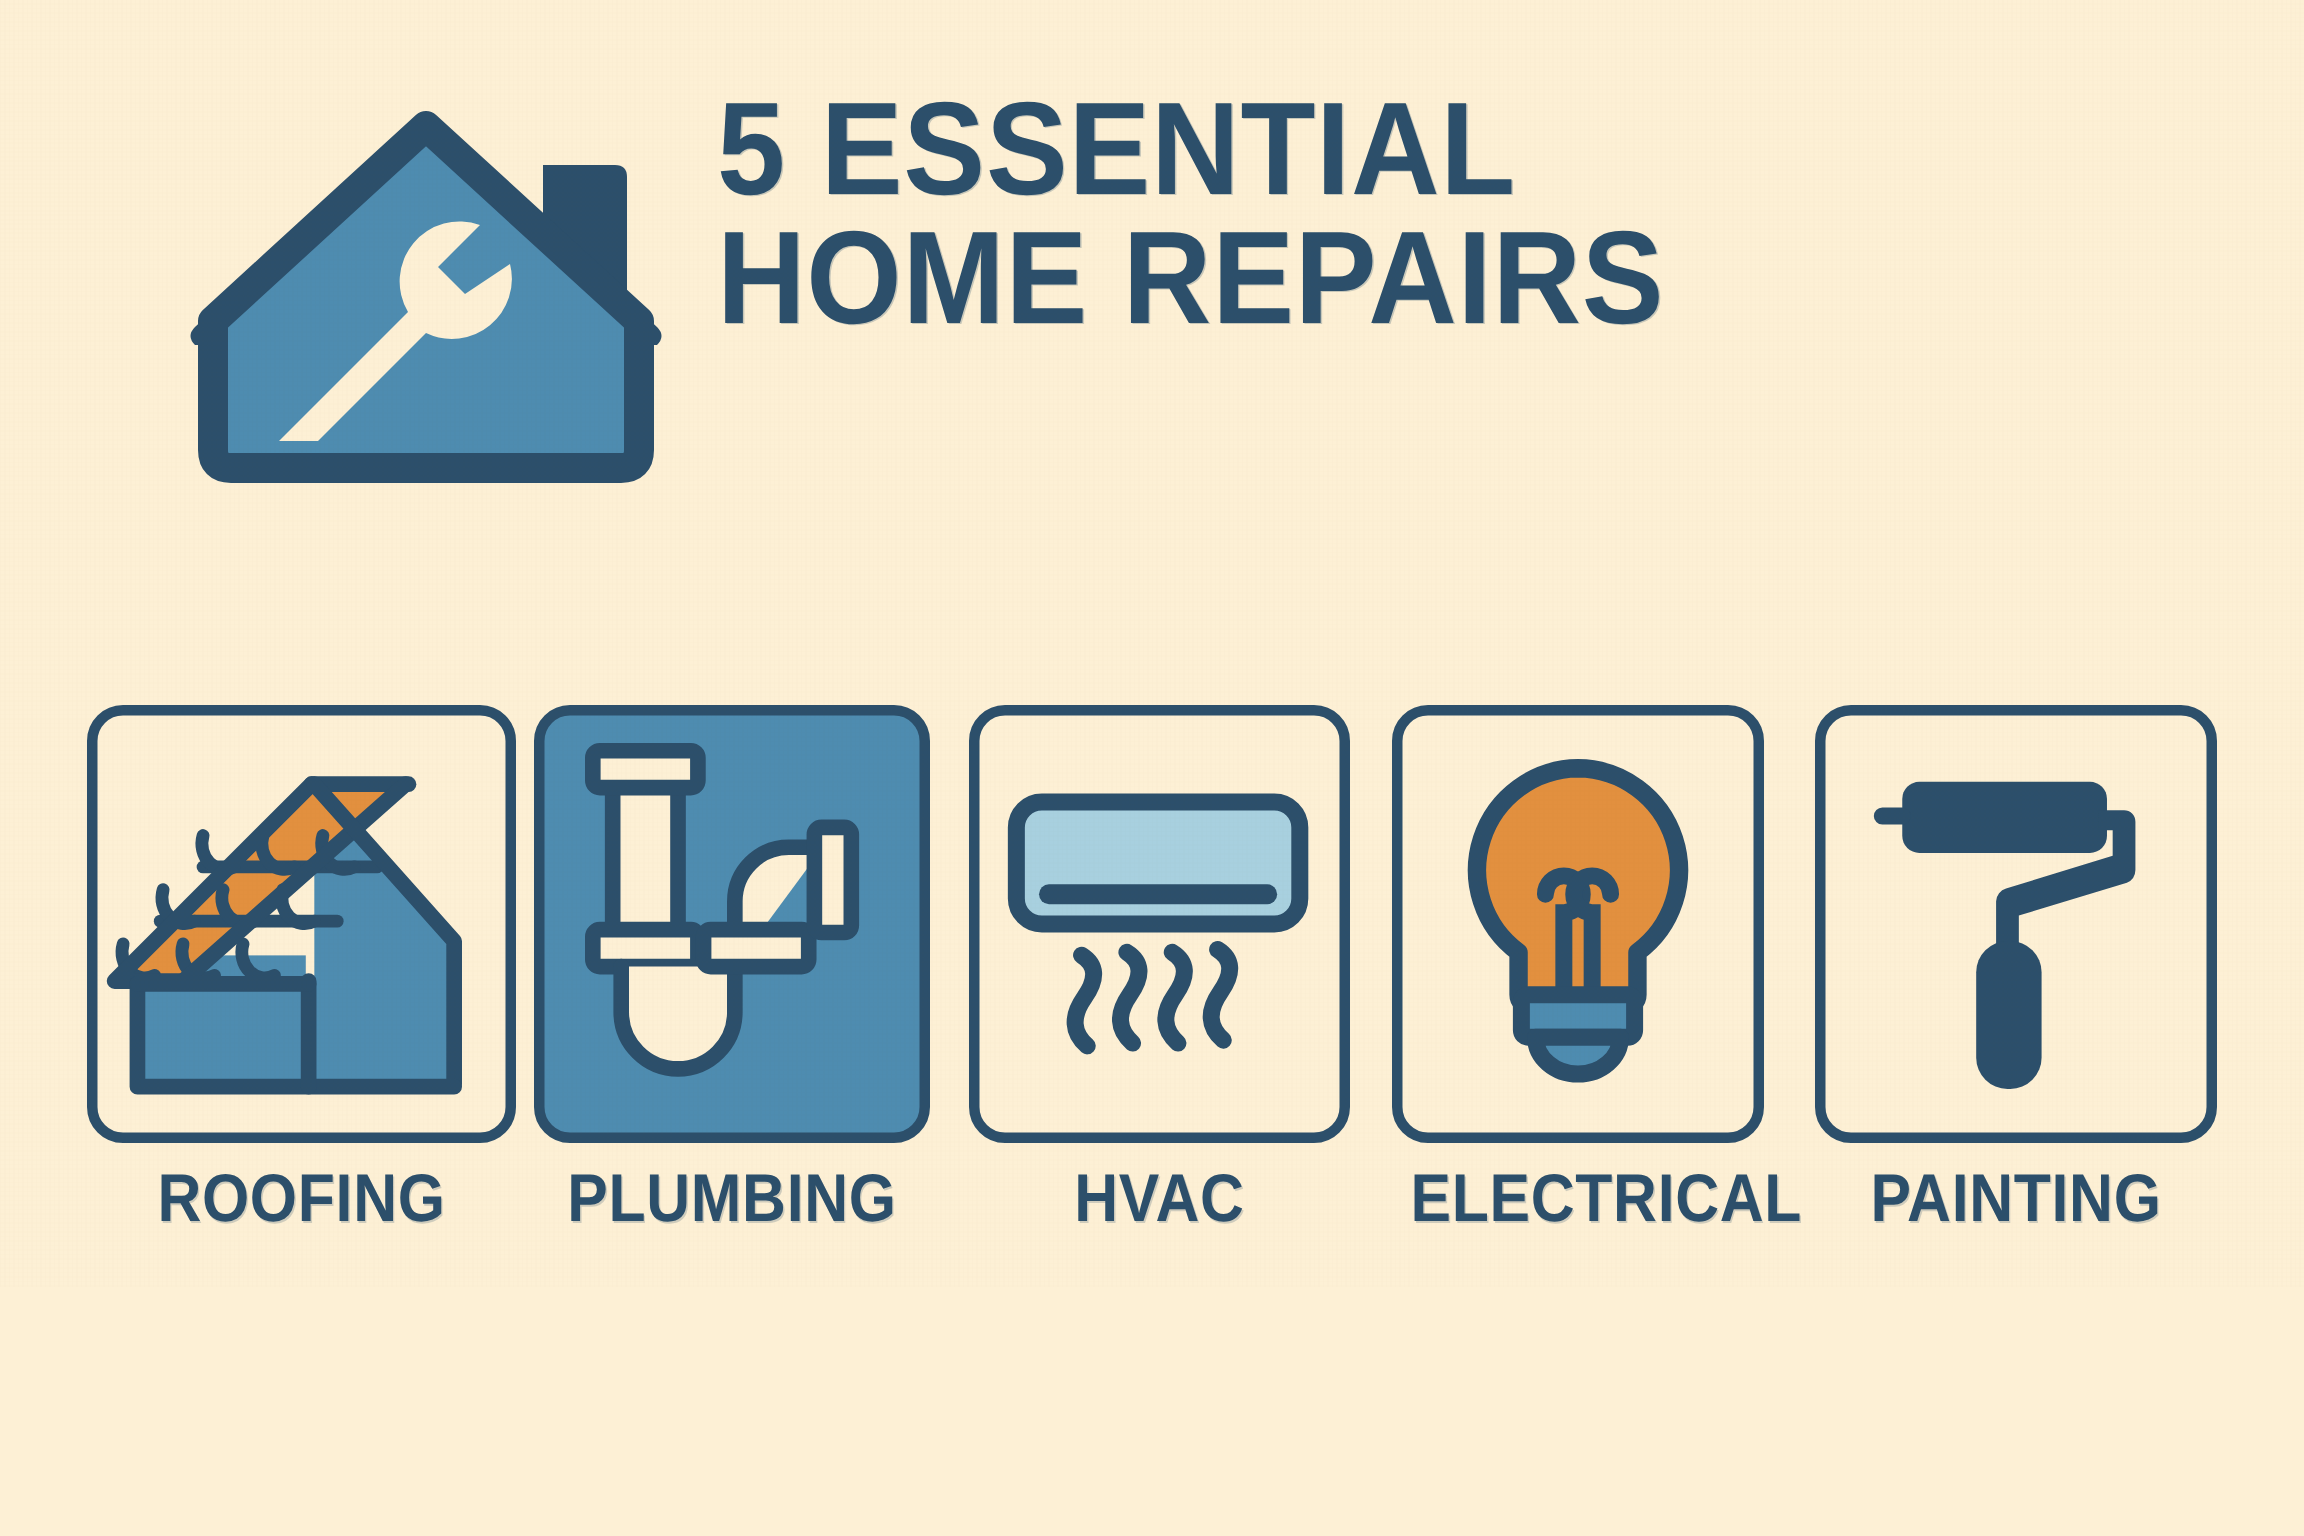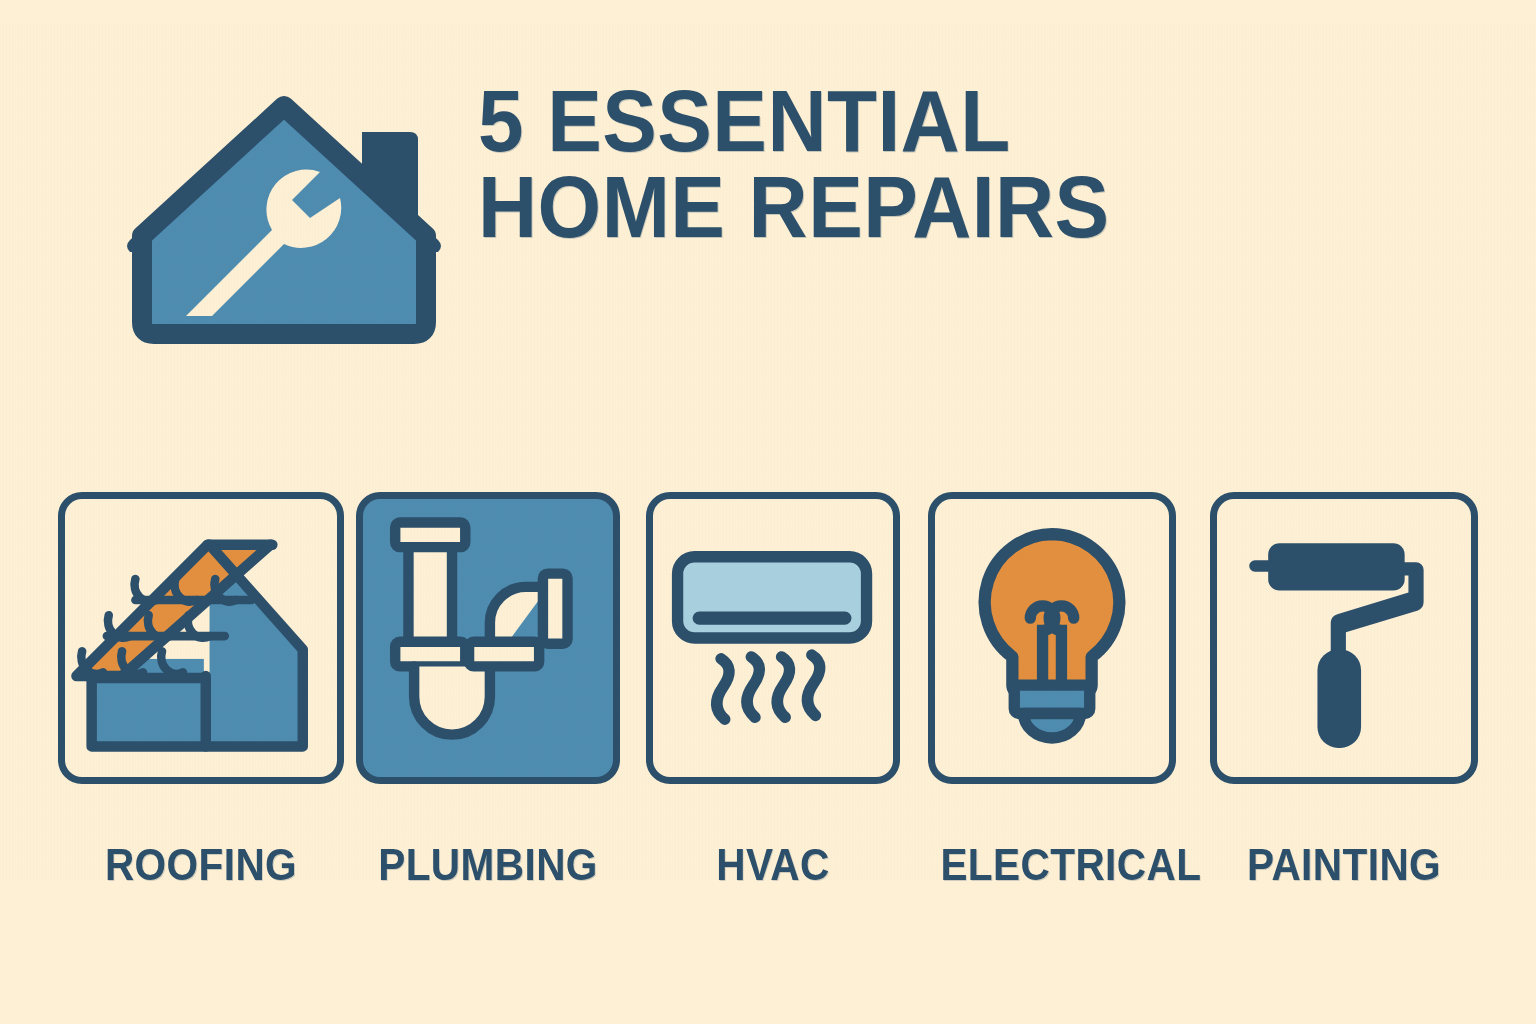--- a/index.html
+++ b/index.html
@@ -8,21 +8,20 @@
     width:1536px; height:1024px;
     background:#FDF0D5;
     font-family:"Liberation Sans", sans-serif;
     overflow:hidden;
   }
 
   #poster {
     position:relative;
     width:1536px; height:858px;
     background:#FDF0D5;
-    margin-top:22px;
   }
 
   
   #header-logo {
     position:absolute;
     left:124px; top:62px;
     width:320px; height:260px;
   }
 
   #title-block {
@@ -70,21 +69,21 @@
     border-radius:24px;
     background:transparent;
   }
   .card.filled { background:#4E8CB0; }
 
   .card-svg { display:block; width:100%; height:100%; }
 
   
   #labels-row {
     position:absolute;
-    left:0; top:812px;
+    left:0; top:768px;
     width:1536px; height:70px;
   }
   .card-label {
     position:absolute;
     top:0;
     text-align:center;
     color:#2C4F6B;
     font-weight:bold;
     font-size:45px;
     line-height:62px;

